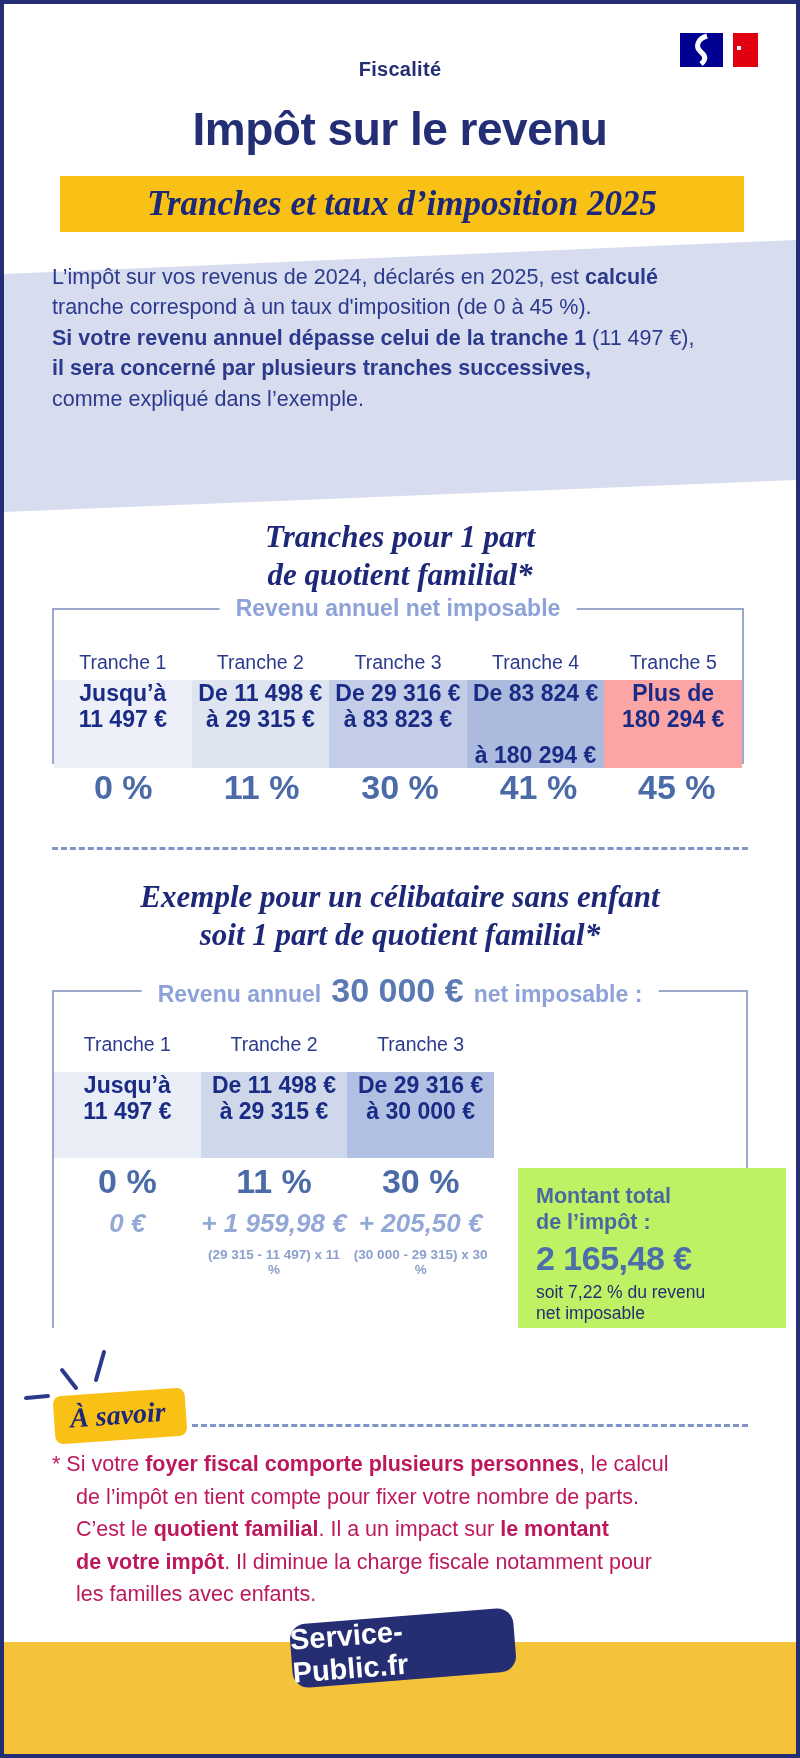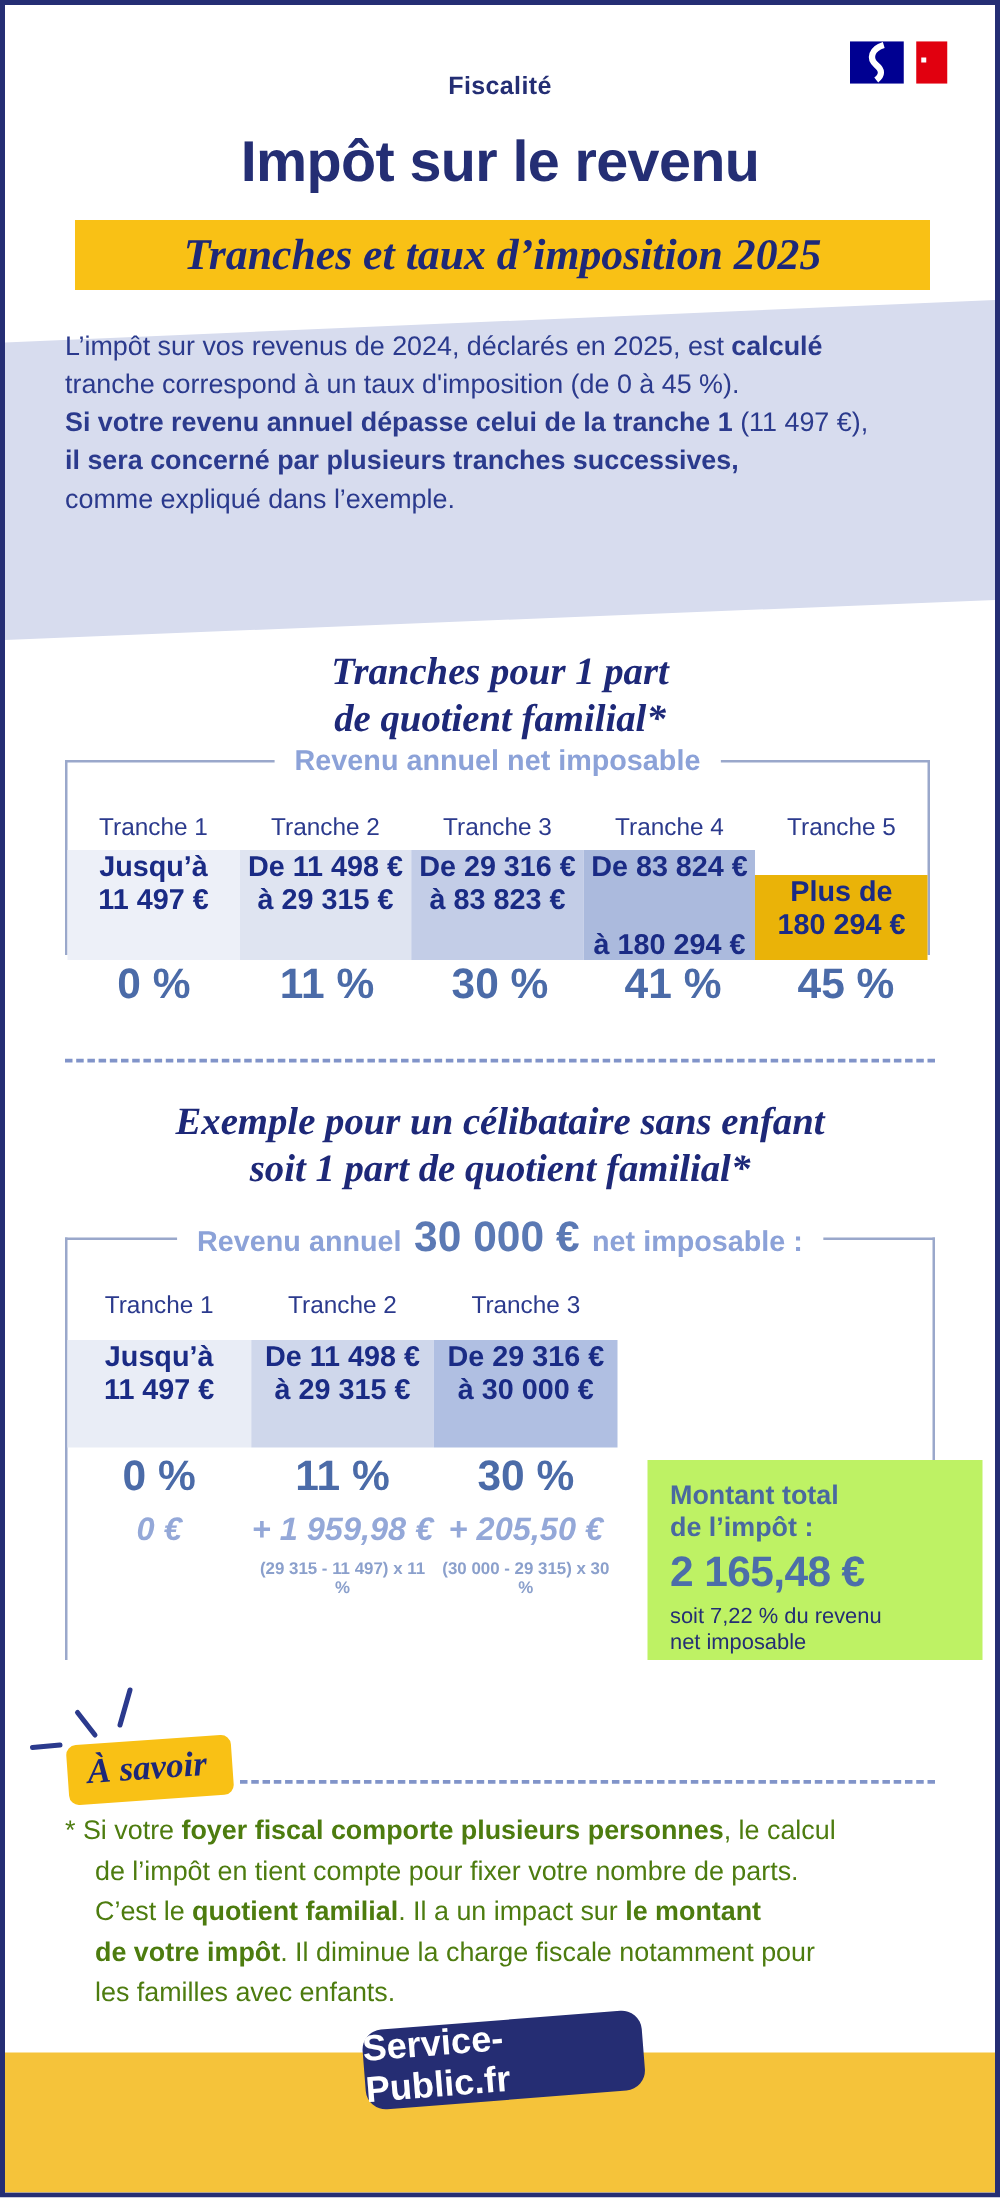--- a/index.html
+++ b/index.html
@@ -67,21 +67,21 @@
   .total-note{font-size:17.5px;color:#242e74;line-height:21px;margin-top:4px;}
 
   
   .sparks{left:16px;top:1342px;width:110px;height:62px;}
   .savoir-tag{left:50px;top:1388px;background:#f9c115;color:#1d2878;
               font-family:"Liberation Serif", serif;font-style:italic;font-weight:bold;
               font-size:28px;padding:7px 20px 9px 16px;border-radius:8px;
               transform:rotate(-4deg);z-index:2;}
   .savoir-dash{left:188px;top:1420px;width:556px;}
   .note{left:48px;top:1444px;width:700px;font-size:21.5px;line-height:32.5px;
-        color:#4d7c0f;padding-left:24px;box-sizing:border-box;}
+        color:#be185d;padding-left:24px;box-sizing:border-box;}
   .note .hang{margin-left:-24px;}
 
   
   .footer-band{left:0;right:0;bottom:0;height:112px;background:#f5c33a;}
   .brand-pill{left:287px;top:1612px;width:224px;height:64px;background:#252d73;
               border-radius:16px;transform:rotate(-4.5deg);z-index:2;
               display:flex;align-items:center;justify-content:center;
               color:#ffffff;font-weight:bold;font-size:29px;}
   .ln{white-space:nowrap;}
 </style>
@@ -137,21 +137,21 @@
           <div>à 29 315 €</div>
         </div>
         <div class="tr-range" style="background: rgb(195, 205, 231);">
           <div>De 29 316 €</div>
           <div>à 83 823 €</div>
         </div>
         <div class="tr-range" style="background: rgb(171, 186, 221); gap: 36px;">
           <div>De 83 824 €</div>
           <div>à 180 294 €</div>
         </div>
-        <div class="tr-range" style="background: #eab308; margin-top: 20px;">
+        <div class="tr-range" style="background: #fca5a5;">
           <div>Plus de</div>
           <div>180 294 €</div>
         </div>
       </div>
   </div>
   <div class="abs cols5 rate-row-1" id="t1-rate-row">
       <div class="tr-rate">0 %</div>
       <div class="tr-rate">11 %</div>
       <div class="tr-rate">30 %</div>
       <div class="tr-rate">41 %</div>

